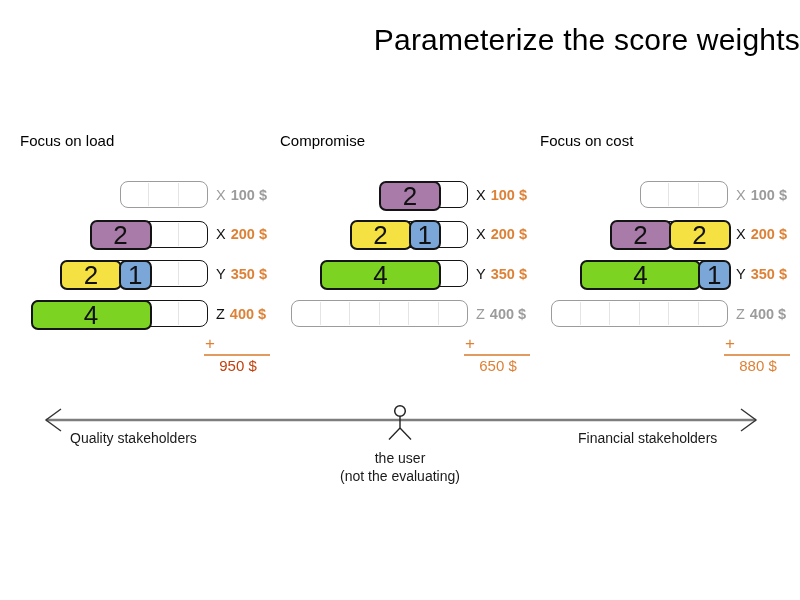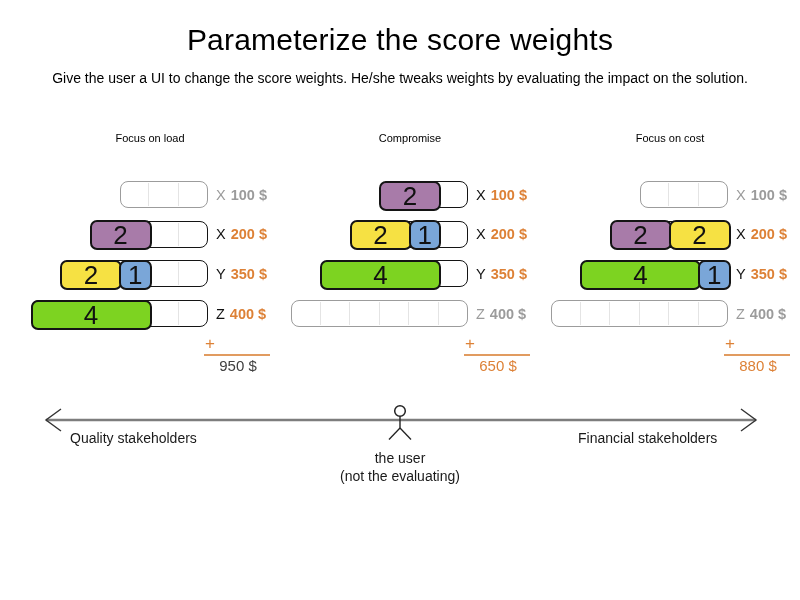--- a/index.html
+++ b/index.html
@@ -1,26 +1,26 @@
 <!DOCTYPE html>
 <html><head>
 <meta charset="utf-8">
 <style>
   html,body { margin:0; padding:0; background:#fff; }
   .page {
     position:relative; width:800px; height:600px; overflow:hidden;
     background:#ffffff; font-family:"Liberation Sans", sans-serif; color:#111;
   }
-  .title { position:absolute; top:23px; left:0; width:800px; text-align:center;
+  .title { position:absolute; top:23px; left:0; width:800px; text-align:right;
            font-size:30px; letter-spacing:.2px; color:#000; }
   .subtitle { position:absolute; top:70px; left:0; width:800px; text-align:center;
               font-size:14px; color:#000; }
   .column { position:absolute; top:130px; width:260px; height:255px; }
-  .col-title { position:absolute; top:2px; left:0; width:260px; text-align:center;
-               font-size:11px; color:#000; }
+  .col-title { position:absolute; top:2px; left:0; width:260px; 
+               font-size:15px; color:#000; }
   .row { position:absolute; left:0; width:260px; height:27px; }
   .track { position:absolute; top:0; height:27px; box-sizing:border-box;
            background:#fff; border:1.4px solid #9c9c9c; border-radius:8px; }
   .track.active { border:1.7px solid #141414; }
   .tick { position:absolute; top:1px; bottom:1px; width:1px; background:#e4e4e4; }
   .block { position:absolute; top:-1.5px; height:30px; box-sizing:border-box;
            border:2px solid #141414; border-radius:7px;
            display:flex; align-items:center; justify-content:center;
            font-size:26px; line-height:26px; color:#111; }
   .row-label { position:absolute; left:196px; top:0; height:27px;
@@ -33,21 +33,20 @@
   .axis-label { position:absolute; font-size:14px; color:#1a1a1a; }
   .caption { position:absolute; left:0; width:800px; text-align:center;
              font-size:14px; color:#1a1a1a; }
   svg.axis { position:absolute; left:0; top:390px; }
 </style>
 </head>
 <body>
 
 <div class="page">
   <div class="title">Parameterize the score weights</div>
-  <div class="subtitle">Give the user a UI to change the score weights. He/she tweaks weights by evaluating the impact on the solution.</div>
 
   <div class="column" style="left:20px">
       <div class="col-title">Focus on load</div>
       <div class="row" style="top: 51px;">
         <div class="track" style="left: 99.5px; width: 88.5px;">
           <div class="tick" style="left: 27.5px;"></div>
           <div class="tick" style="left: 57px;"></div>
         </div>
         <div class="row-label">
           <span style="color: rgb(155, 155, 155);">X</span>
@@ -89,21 +88,21 @@
           <div class="tick" style="left: 145.5px;"></div>
           <div class="block" style="left: -1.5px; width: 121px; background: rgb(125, 211, 33);">4</div>
         </div>
         <div class="row-label">
           <span style="color: rgb(17, 17, 17);">Z</span>
           <span class="cost" style="color: rgb(221, 129, 54);">400 $</span>
         </div>
       </div>
       <div class="sum-plus" style="color: rgb(221, 129, 54);">+</div>
       <div class="sum-line" style="background: rgb(225, 155, 96);"></div>
-      <div class="sum-total" style="color: #404040;">950 $</div>
+      <div class="sum-total" style="color: #c2410c;">950 $</div>
     </div>
   <div class="column" style="left:280px">
       <div class="col-title">Compromise</div>
       <div class="row" style="top: 51px;">
         <div class="track active" style="left: 99.5px; width: 88.5px;">
           <div class="tick" style="left: 27.5px;"></div>
           <div class="tick" style="left: 57px;"></div>
           <div class="block" style="left: -1.5px; width: 62px; background: rgb(168, 123, 169);">2</div>
         </div>
         <div class="row-label">

